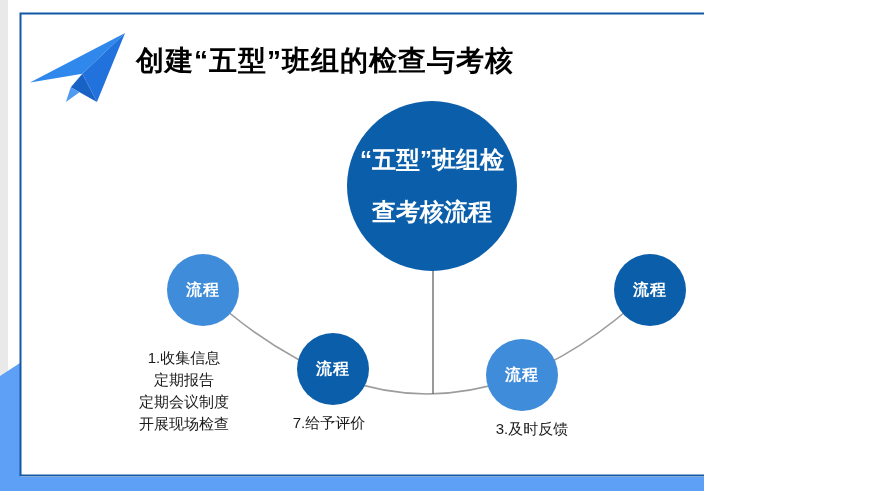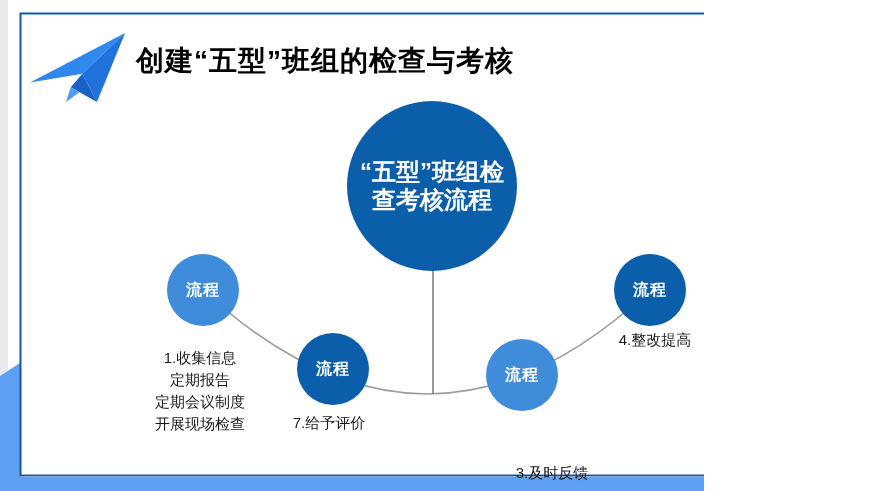--- a/index.html
+++ b/index.html
@@ -18,37 +18,37 @@
   }
   svg.connectors{position:absolute;left:0;top:0;width:881px;height:491px;pointer-events:none;}
   svg.connectors .arc{fill:none;stroke:#9c9c9c;stroke-width:1.6;}
   svg.connectors .vert{stroke:#6e6e6e;stroke-width:1.4;}
   .circle{
     position:absolute;border-radius:50%;display:flex;align-items:center;justify-content:center;
     color:#ffffff;font-weight:700;text-align:center;
   }
   .circle.big{
     left:347px;top:101px;width:170px;height:170px;background:#0b5ea9;
-    font-size:24px;line-height:28px;
+    font-size:24px;line-height:52px;
   }
   .circle.big .big-text{white-space:pre-line;}
   .circle.small{width:72px;height:72px;font-size:16px;letter-spacing:1px;}
   .dark{background:#0b5ea9;}
   .light{background:#3f8cda;}
   .c1{left:167px;top:254px;}
   .c2{left:297px;top:333px;}
   .c3{left:486px;top:339px;}
   .c4{left:614px;top:254px;}
   .note{
     position:absolute;color:#1a1a1a;font-size:15px;line-height:22px;
     text-align:center;white-space:pre-line;
   }
-  .n1{left:120px;top:347px;width:160px;}
+  .n1{left:104px;top:347px;width:160px;}
   .n2{left:254px;top:412px;width:150px;}
-  .n3{left:477px;top:418px;width:150px;margin-top:44px;}
+  .n3{left:457px;top:418px;width:150px;}
   .n4{left:580px;top:329px;width:150px;}
 </style>
 </head>
 <body>
 
 <div class="canvas">
 
   <div class="gray-strip"></div>
 
   <svg class="decor" viewBox="0 0 881 491" aria-hidden="true">
@@ -90,15 +90,14 @@
   <div class="circle small dark c4">
     <span>流程</span>
   </div>
 
   <div class="note n1">1.收集信息
 定期报告
 定期会议制度
 开展现场检查</div>
   <div class="note n2">7.给予评价</div>
   <div class="note n3">3.及时反馈</div>
-  <div class="note n4">4.整改提高</div>
 
 </div>
 
 </body></html>

